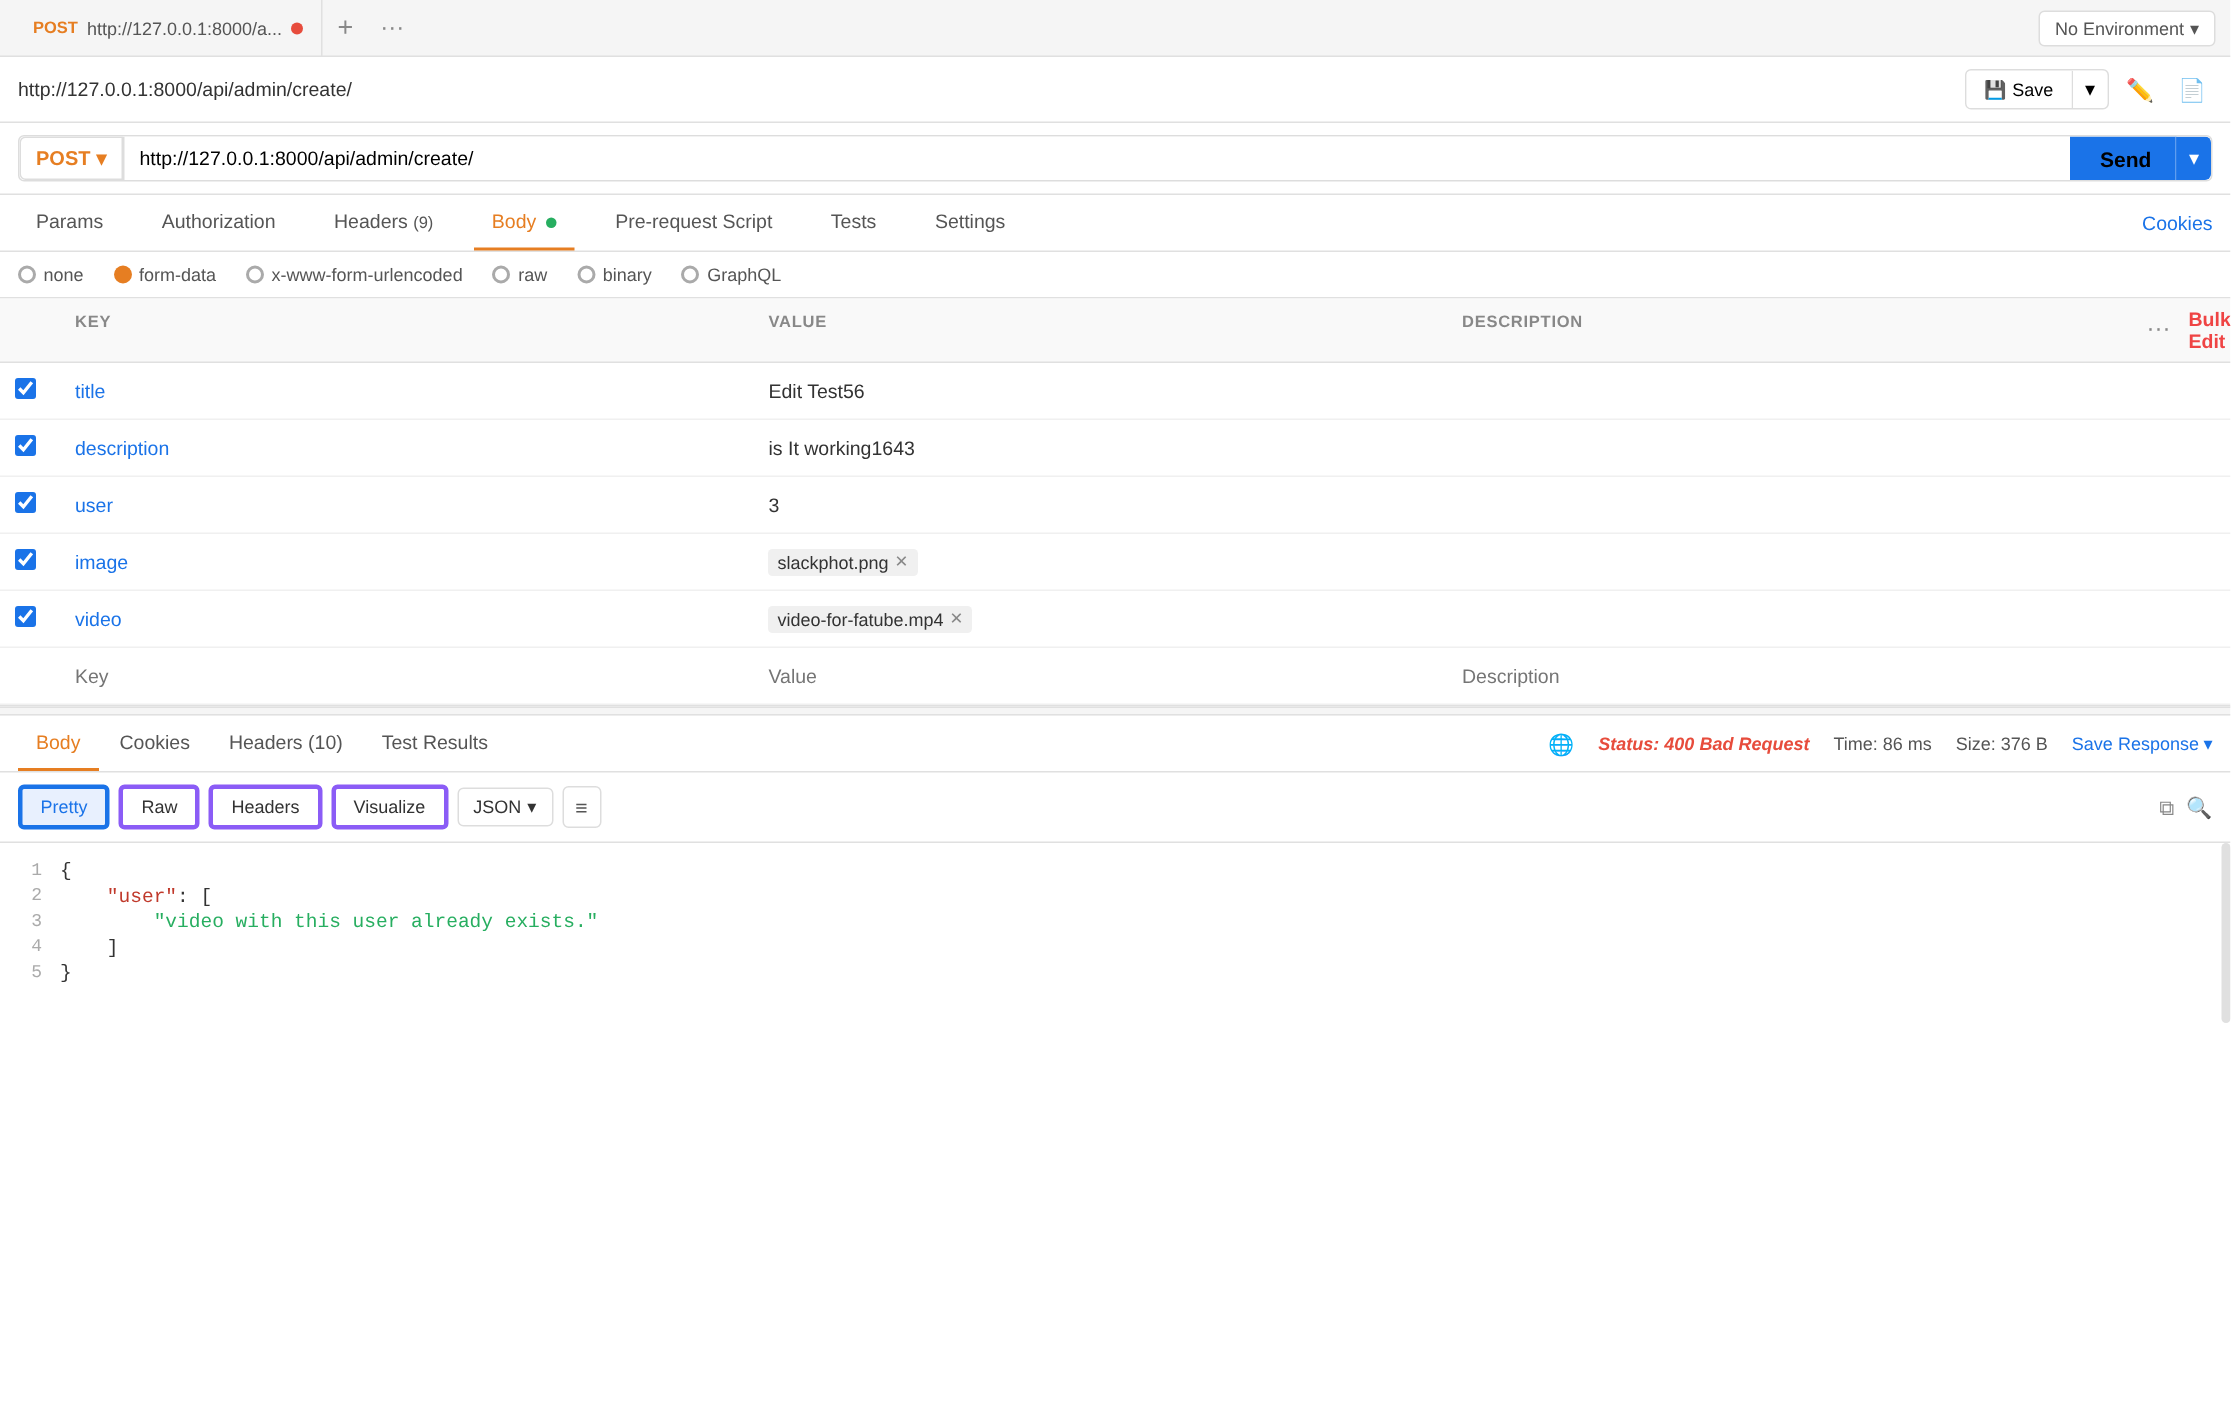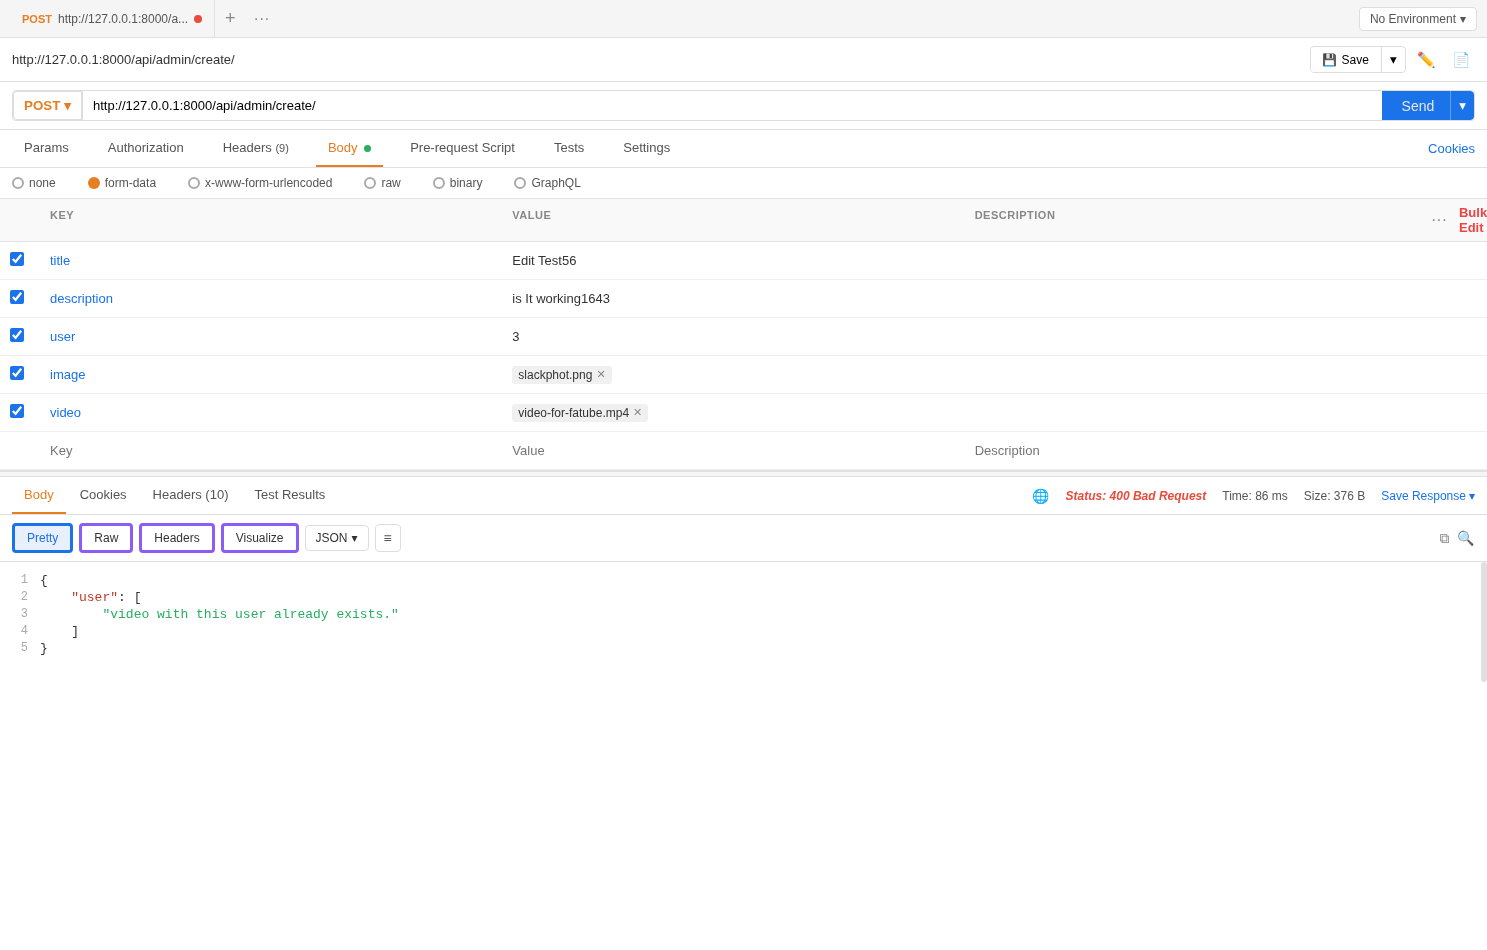--- a/index.html
+++ b/index.html
@@ -25,33 +25,33 @@
     .url-bar-container { padding: 8px 12px; border-bottom: 1px solid #e0e0e0; display: flex; align-items: center; justify-content: space-between; }
     .url-display { font-size: 13px; color: #333; }
     .url-bar-actions { display: flex; align-items: center; gap: 8px; }
     .save-btn { display: flex; align-items: center; gap: 4px; padding: 5px 12px; border: 1px solid #ddd; border-radius: 4px; background: #fff; cursor: pointer; font-size: 12px; }
     .save-btn-chevron { padding: 5px 8px; border: 1px solid #ddd; border-left: none; border-radius: 0 4px 4px 0; background: #fff; cursor: pointer; }
 
     
     .request-bar { display: flex; align-items: center; padding: 8px 12px; gap: 8px; border-bottom: 1px solid #e0e0e0; background: #fff; }
     .method-select { display: flex; align-items: center; gap: 4px; padding: 6px 10px; border: 1px solid #ddd; border-radius: 4px 0 0 4px; font-weight: 600; color: #e67e22; cursor: pointer; background: #fff; }
     .url-input { flex: 1; padding: 6px 10px; border: 1px solid #ddd; border-left: none; border-radius: 0; font-size: 13px; outline: none; }
-    .send-btn { padding: 6px 20px; background: #1a73e8; color: #e5e5e5; border: none; border-radius: 0 4px 4px 0; font-size: 14px; font-weight: 400; cursor: pointer; }
+    .send-btn { padding: 6px 20px; background: #1a73e8; color: #000000; border: none; border-radius: 0 4px 4px 0; font-size: 14px; font-weight: 700; cursor: pointer; }
     .send-btn-chevron { padding: 6px 8px; background: #1a73e8; color: #fff; border: none; border-left: 1px solid rgba(255,255,255,0.3); border-radius: 0 4px 4px 0; cursor: pointer; margin-left: -4px; }
 
     
     .tabs-row { display: flex; align-items: center; padding: 0 12px; border-bottom: 1px solid #e0e0e0; gap: 15px; }
     .tab { padding: 10px 12px; font-size: 13px; color: #555; cursor: pointer; border-bottom: 2px solid transparent; }
     .tab.active { color: #e67e22; border-bottom: 2px solid #e67e22; }
     .tab .badge { font-size: 11px; color: #555; }
     .tab .dot-green { width: 7px; height: 7px; border-radius: 50%; background: #27ae60; display: inline-block; margin-left: 3px; vertical-align: middle; }
     .tabs-right { margin-left: auto; color: #1a73e8; font-size: 13px; cursor: pointer; }
 
     
-    .body-type-row { display: flex; align-items: center; padding: 8px 12px; gap: 32px; border-bottom: 1px solid #e0e0e0; }
+    .body-type-row { display: flex; align-items: center; padding: 8px 12px; gap: 20px; border-bottom: 1px solid #e0e0e0; }
     .radio-opt { display: flex; align-items: center; gap: 5px; font-size: 12px; color: #555; cursor: pointer; }
     .radio-circle { width: 12px; height: 12px; border-radius: 50%; border: 2px solid #aaa; display: inline-block; }
 
     
     .table-container { border-bottom: 1px solid #e0e0e0; }
     .table-header { display: grid; grid-template-columns: 40px 1fr 1fr 1fr 60px; background: #f9f9f9; border-bottom: 1px solid #e0e0e0; padding: 6px 0; }
     .th { font-size: 11px; font-weight: 600; color: #888; padding: 4px 10px; text-transform: uppercase; letter-spacing: 0.5px; }
     .table-row { display: grid; grid-template-columns: 40px 1fr 1fr 1fr 60px; border-bottom: 1px solid #f0f0f0; align-items: center; min-height: 38px; }
     .td { padding: 6px 10px; font-size: 13px; }
     .td.key-col { color: #1a73e8; }

